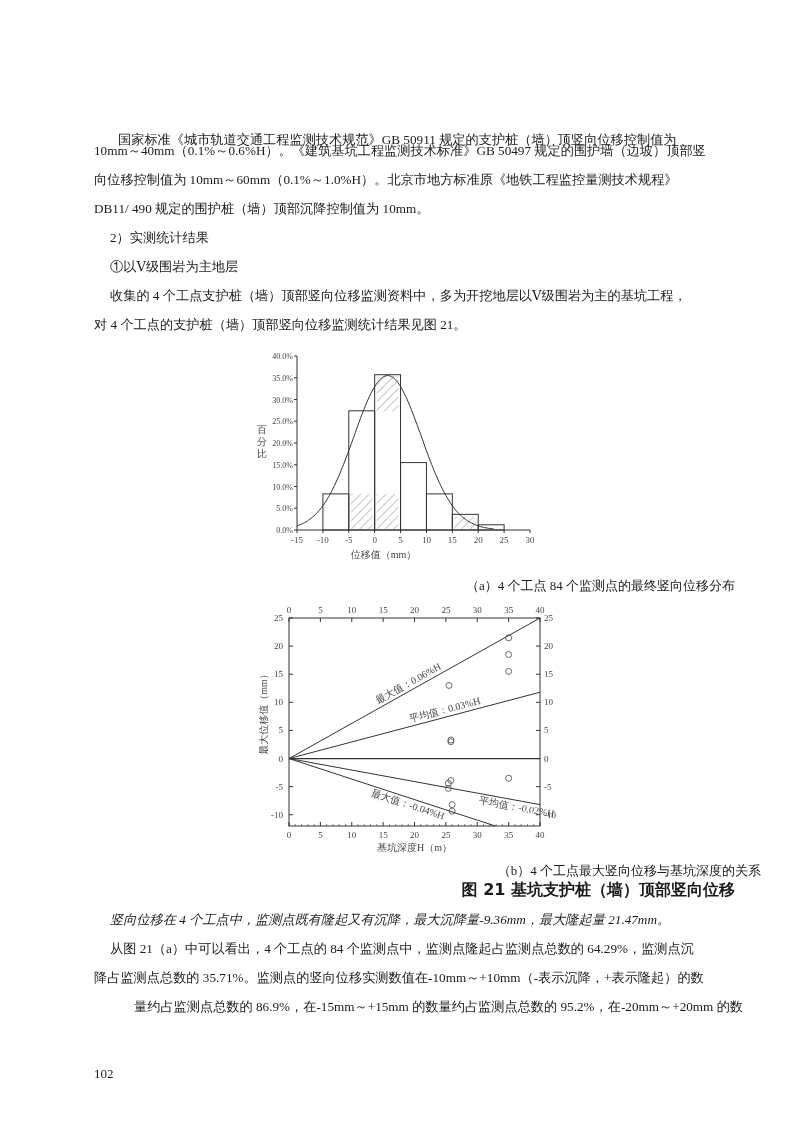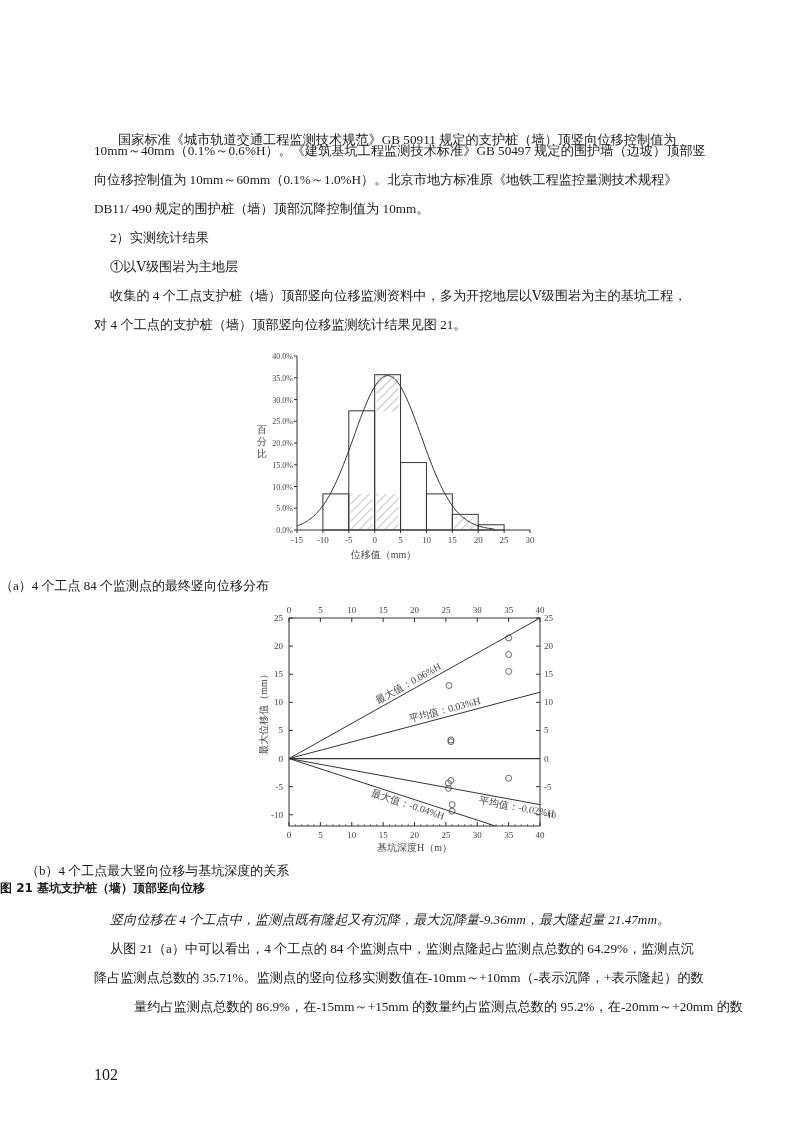--- a/index.html
+++ b/index.html
@@ -1,23 +1,23 @@
 <!DOCTYPE html>
 <html><head>
 <meta charset="utf-8">
 <style>
   html, body { margin:0; padding:0; background:#ffffff; }
   body { width:793px; height:1123px; position:relative; overflow:hidden;
          font-family:"Liberation Serif","DejaVu Serif",serif; color:#1a1a1a; }
   .p { position:absolute; left:94px; width:630px; font-size:13.2px; line-height:17px; white-space:nowrap; }
   .ind { left:110px; }
-  .cap { position:absolute; left:0; width:735px; text-align:left; font-size:13px; }
-  .capb { font-family:"DejaVu Sans","Liberation Sans",sans-serif; font-weight:bold; font-size:12px; }
+  .cap { position:absolute; left:0; width:735px; text-align:right; font-size:13px; }
+  .capb { font-family:"DejaVu Sans","Liberation Sans",sans-serif; font-weight:bold; font-size:16px; }
   svg text { font-family:"Liberation Serif","DejaVu Serif",serif; fill:#444; }
-  .pagenum { position:absolute; left:94px; top:1066px; font-size:16px; }
+  .pagenum { position:absolute; left:94px; top:1066px; font-size:13px; }
 </style>
 </head>
 <body>
 
 <div class="p" style="top:102px; left:118px;margin-top:29px;">国家标准《城市轨道交通工程监测技术规范》GB 50911 规定的支护桩（墙）顶竖向位移控制值为</div>
 <div class="p" style="top:142px;">10mm～40mm（0.1%～0.6%H）。《建筑基坑工程监测技术标准》GB 50497 规定的围护墙（边坡）顶部竖</div>
 <div class="p" style="top:171px;">向位移控制值为 10mm～60mm（0.1%～1.0%H）。北京市地方标准原《地铁工程监控量测技术规程》</div>
 <div class="p" style="top:200px;">DB11/ 490 规定的围护桩（墙）顶部沉降控制值为 10mm。</div>
 <div class="p ind" style="top:229px;">2）实测统计结果</div>
 <div class="p ind" style="top:258px;">①以Ⅴ级围岩为主地层</div>

